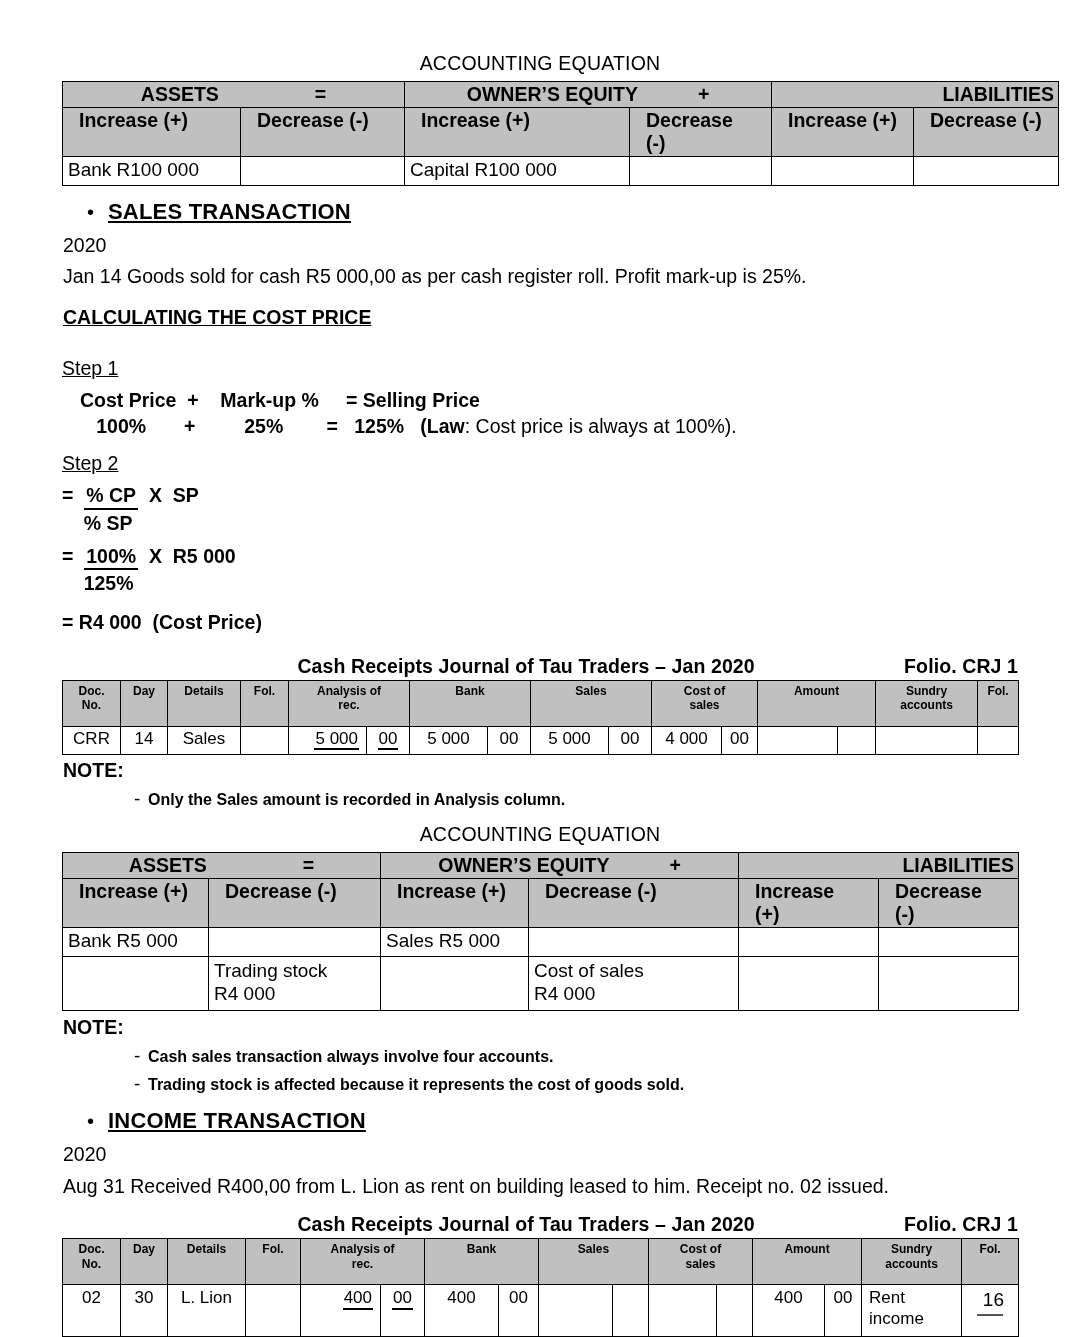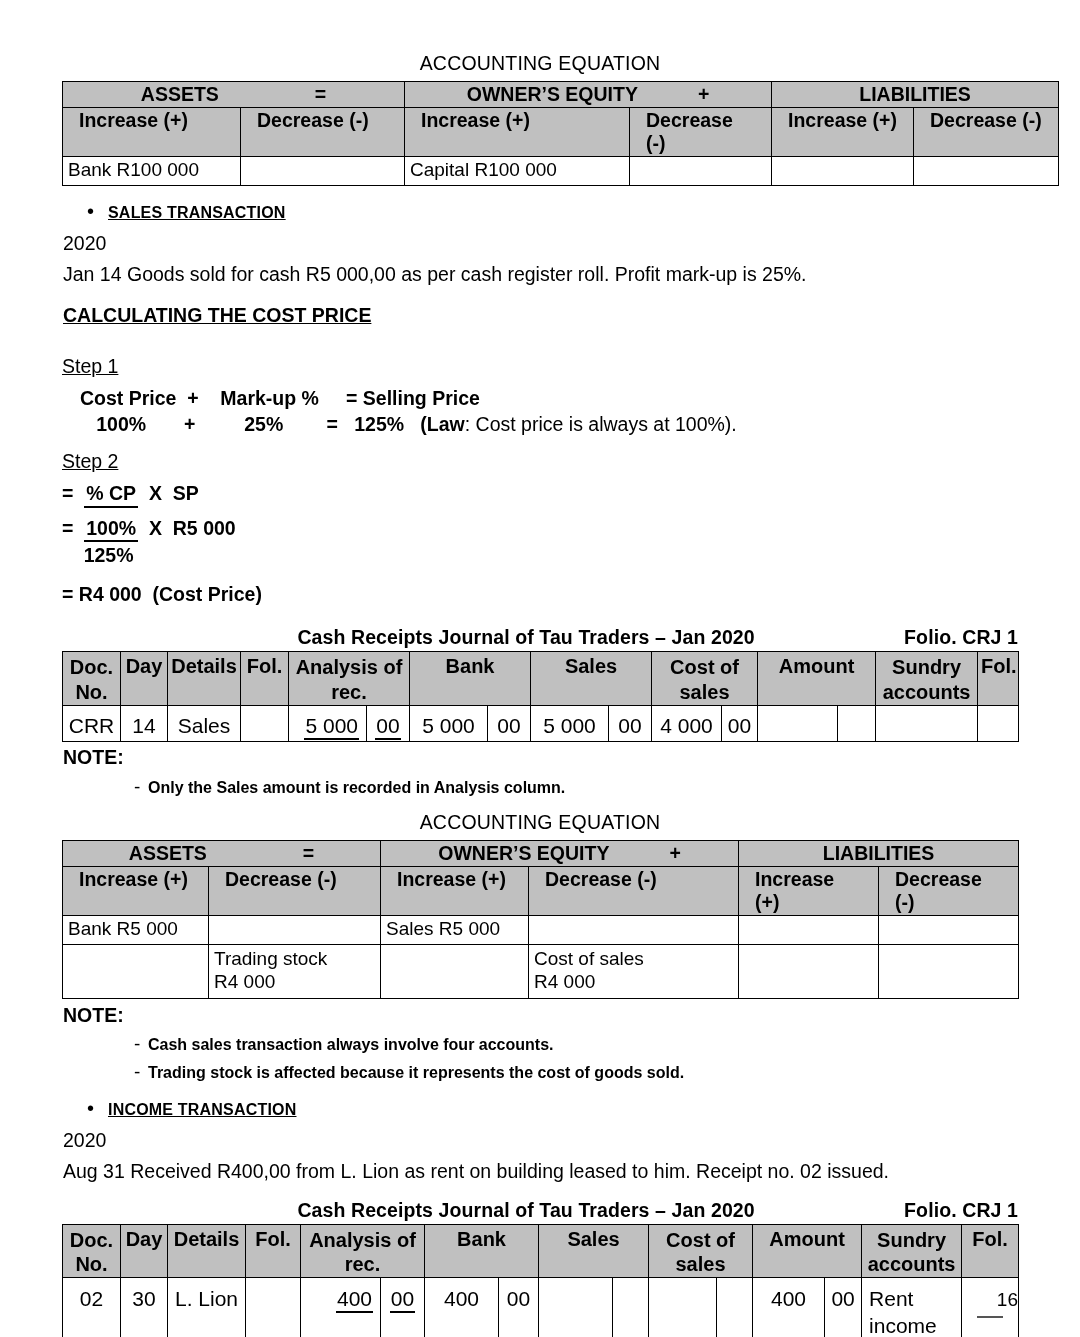--- a/index.html
+++ b/index.html
@@ -56,21 +56,21 @@
   .bullet-dot {
     width: 46px;
     flex: 0 0 46px;
     text-align: right;
     padding-right: 14px;
     box-sizing: border-box;
     font-size: 20px;
     line-height: 1.2;
   }
   .bullet-text {
-    font-size: 16px;
+    font-size: 22px;
     font-weight: bold;
     text-decoration: underline;
     letter-spacing: 0.2px;
   }
 
   
   .dash-row {
     display: flex;
     align-items: baseline;
     margin: 0;
@@ -100,21 +100,21 @@
     padding: 2px 5px;
     vertical-align: top;
     font-weight: normal;
     text-align: left;
     height: 26px;
     box-sizing: border-box;
   }
   table.aeq tr.hdr1 td {
     background: #c0c0c0;
     font-weight: bold;
-    text-align: center;
+    text-align: right;
     font-size: 19.5px;
     height: 26px;
     padding: 1px 4px;
   }
   table.aeq tr.hdr2 td {
     background: #c0c0c0;
     font-weight: bold;
     font-size: 19.5px;
     height: 28px;
     padding: 1px 16px;
@@ -168,32 +168,32 @@
   table.crj td {
     border: 1.4px solid #000000;
     padding: 1px 3px;
     vertical-align: top;
     box-sizing: border-box;
   }
   table.crj tr.chead td {
     background: #c0c0c0;
     font-weight: bold;
     text-align: center;
-    font-size: 20px;
+    font-size: 12px;
     line-height: 1.18;
     height: 46px;
     vertical-align: top;
     padding-top: 3px;
   }
   table.crj tr.crow td {
     background: #ffffff;
     text-align: center;
-    font-size: 21px;
+    font-size: 17px;
     height: 28px;
-    padding-top: 8px;
+    padding-top: 2px;
   }
   table.crj tr.crow td.rgt { text-align: right; padding-right: 7px; }
   table.crj tr.crow td.tall2 { height: 52px; line-height: 1.25; }
   .uline-val {
     display: inline-block;
     border-bottom: 2px solid #000000;
     padding: 0 1px 1px 1px;
     line-height: 1.05;
   }
   .fol-dash {
@@ -220,21 +220,21 @@
   }
   .calc-line .reg { font-weight: normal; }
   .frac-num {
     display: inline-block;
     border-bottom: 2.2px solid #000000;
     padding: 0 2px 1px 2px;
     line-height: 1.1;
   }
   .page-num {
     position: absolute;
-    right: 62px;
+    right: 76px;
     bottom: 26px;
     font-size: 19px;
   }
 </style>
 </head>
 <body>
 
 <div class="page">
 <div class="content">
 
@@ -310,20 +310,21 @@
 
   <div class="gap-s"></div>
   <div class="calc-line" style="padding-left:18px">Cost Price  +    Mark-up %     = Selling Price</div>
   <div class="calc-line" style="padding-left:18px"><span>   100%       +         25%        =   125%   (Law</span><span class="reg">: Cost price is always at 100%).</span></div>
 
   <div class="gap-m"></div>
   <div class="step-label">Step 2</div>
 
   <div class="gap-s"></div>
   <div class="calc-line"><span>=  </span><span class="frac-num">% CP</span><span>  X  SP</span></div>
+  <div class="calc-line">    % SP</div>
 
   <div class="gap-s"></div>
   <div class="calc-line"><span>=  </span><span class="frac-num">100%</span><span>  X  R5 000</span></div>
   <div class="calc-line">    125%</div>
 
   <div class="gap-m"></div>
   <div class="calc-line">= R4 000  (Cost Price)</div>
 
   <div class="gap-l"></div>
 

